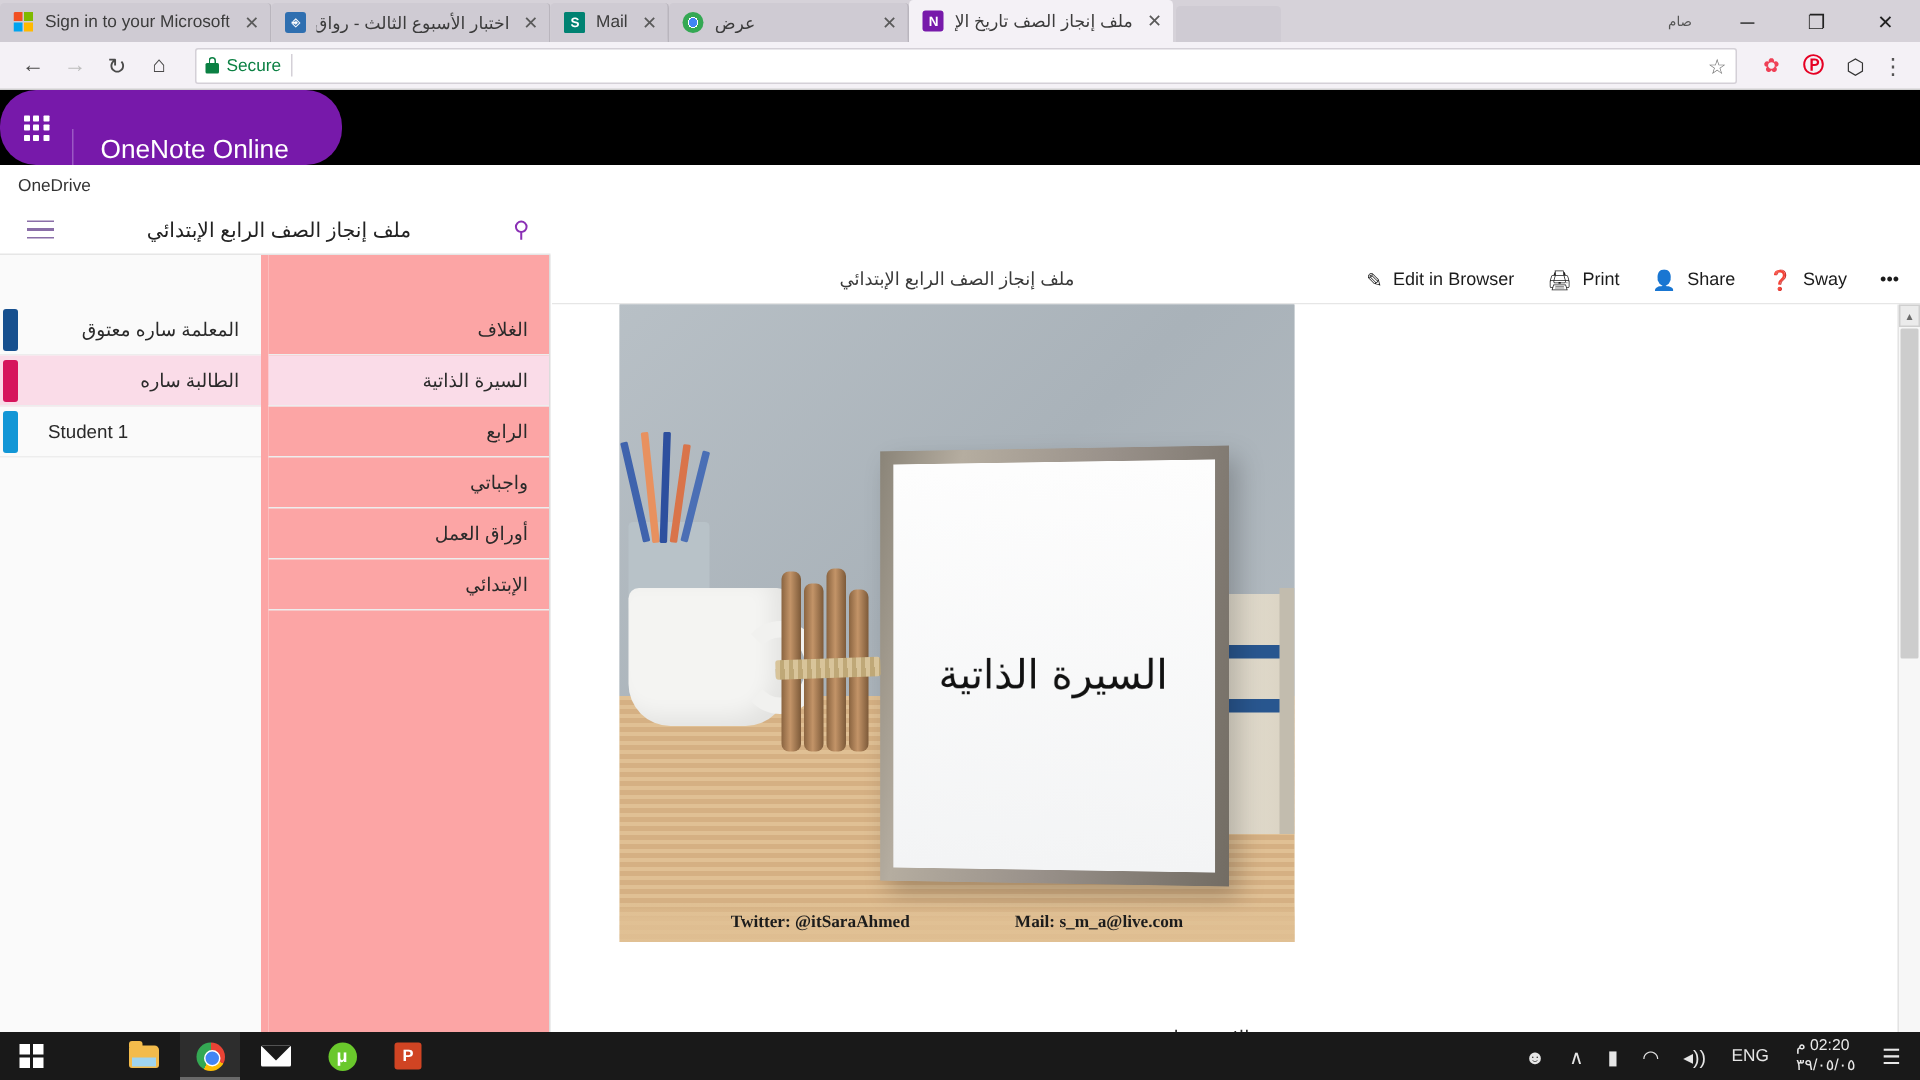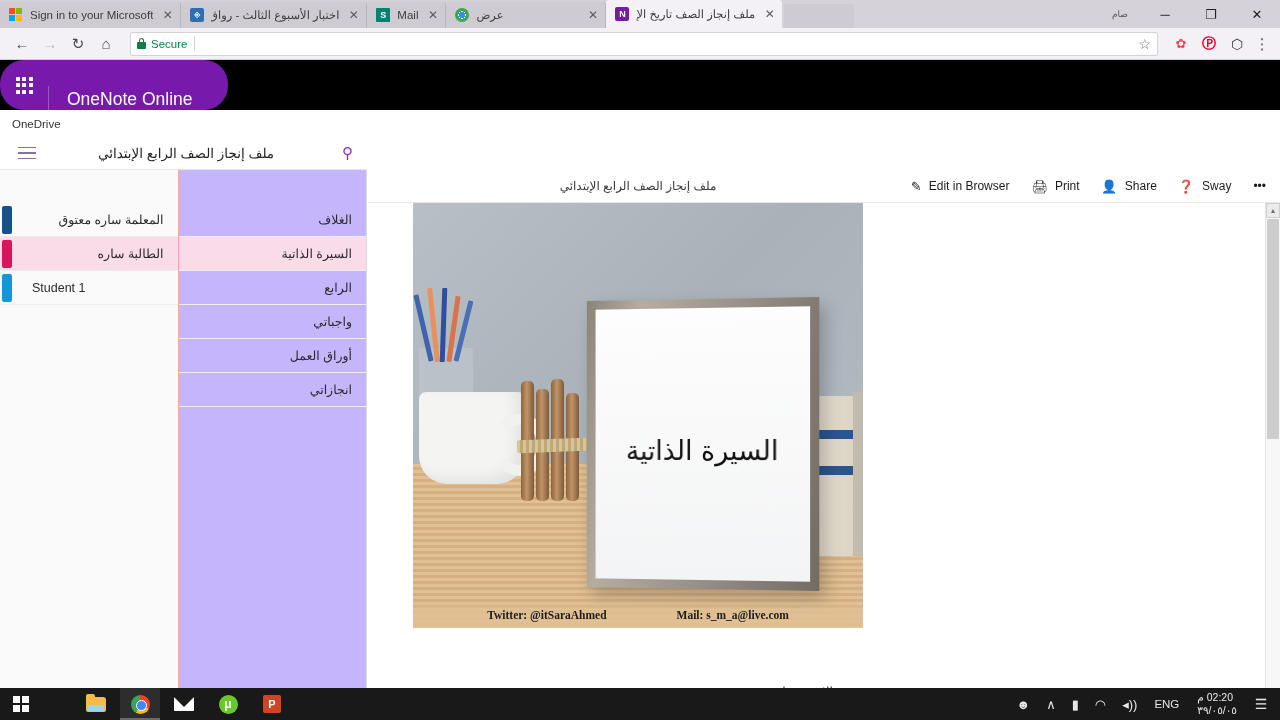--- a/index.html
+++ b/index.html
@@ -176,27 +176,27 @@
   .search-glyph { color:#8a2fb5; font-size:15px; }
 
   .nav-columns {
     position: absolute; top: 110px; left: 0;
     width: 367px; height: 540px;
     display: flex;
     border-right: 1px solid #dcdcdc;
   }
   .section-col {
     width: 179px; height: 100%;
-    border-right: 1px solid #fca5a5;
+    border-right: 5px solid #fca5a5;
     background: #fafafa;
     padding-top: 33px;
   }
   .page-col {
     width: 188px; height: 100%;
-    background: #c4b5fd;
+    background: #fca5a5;
     padding-top: 33px;
   }
   .section-item {
     height: 34px; display: flex; align-items: center;
     position: relative;
     padding-right: 14px;
     direction: rtl;
     font-size: 12.5px; color: #2a2a2a;
     border-bottom: 1px solid #ededed;
   }
@@ -597,21 +597,21 @@
       <div class="page-item">
           <span>الرابع</span>
         </div>
       <div class="page-item">
           <span>واجباتي</span>
         </div>
       <div class="page-item">
           <span>أوراق العمل</span>
         </div>
       <div class="page-item">
-          <span>انجازاتي</span>
+          <span>الإبتدائي</span>
         </div>
     </div>
   </div>
 
   <div class="addrow">
     <div class="add-btn">
       
       
     </div>
     <div class="add-btn">

